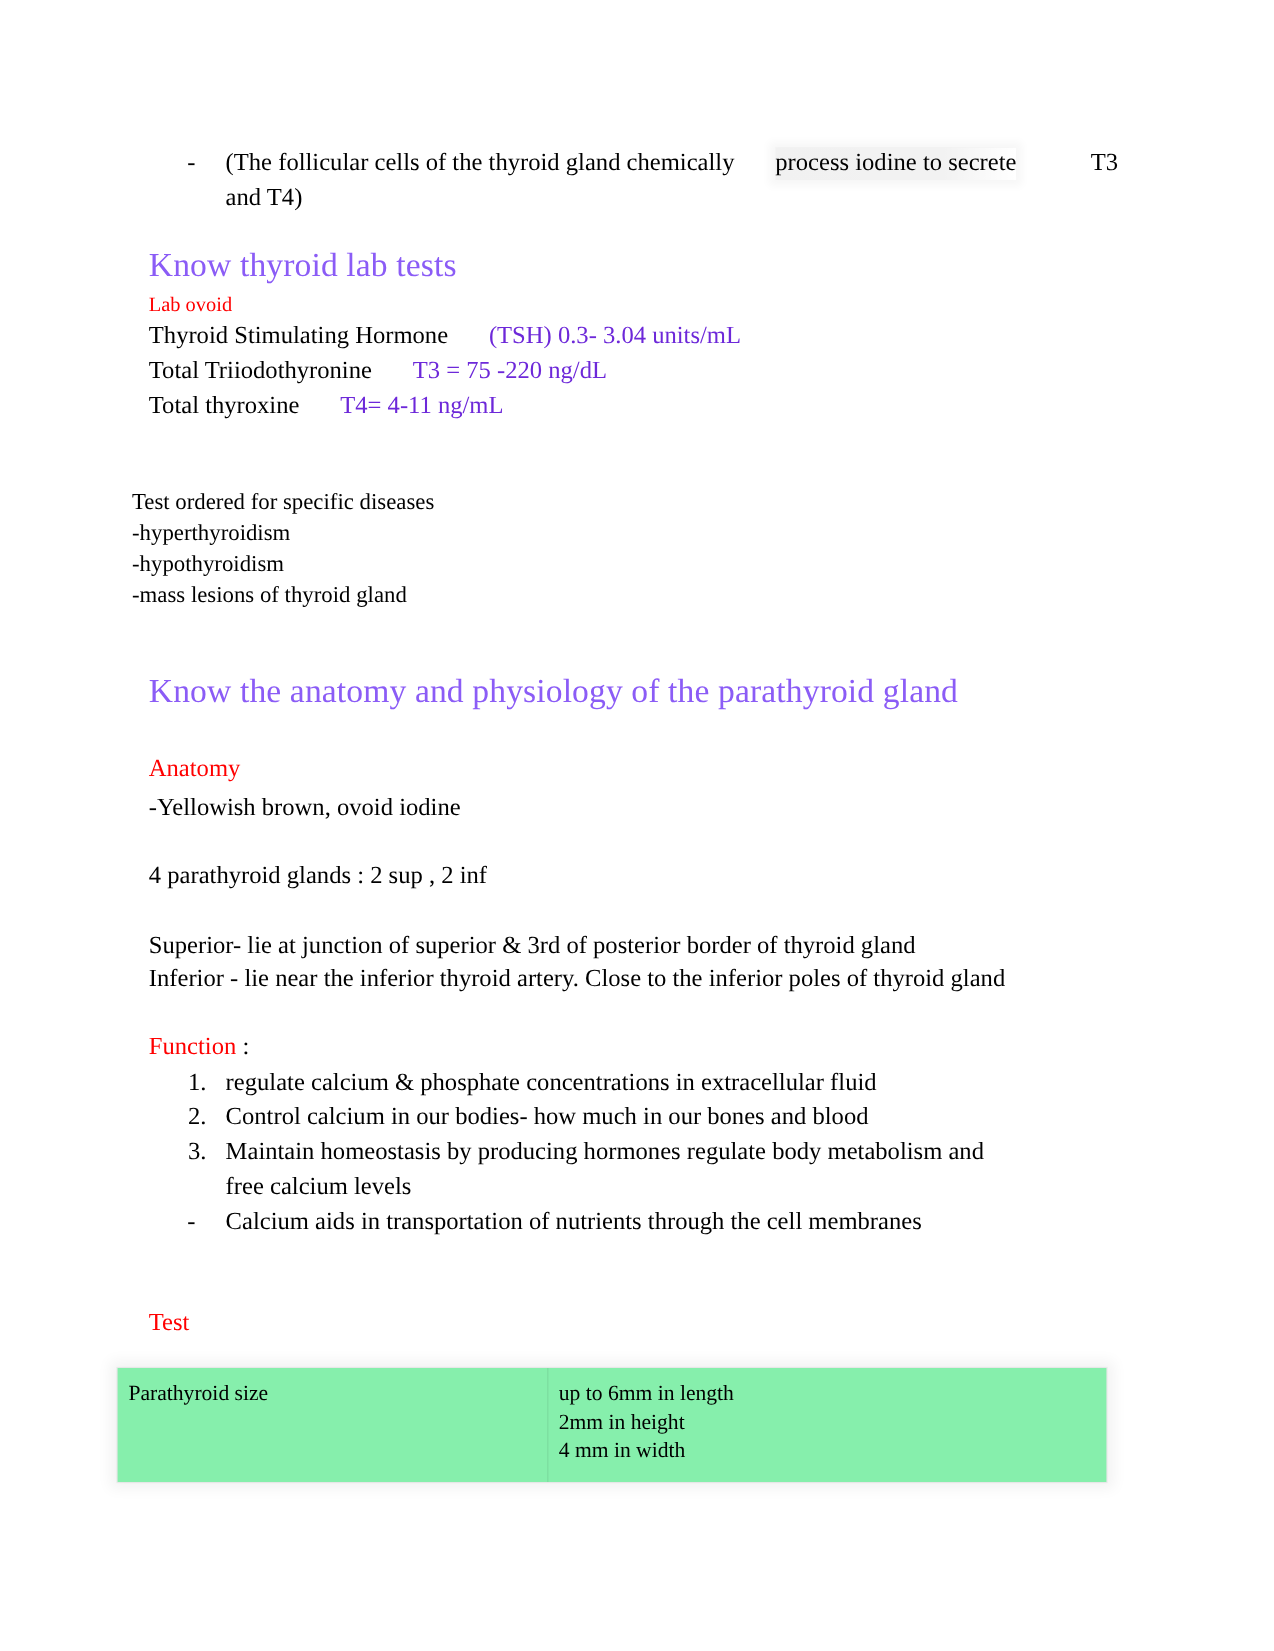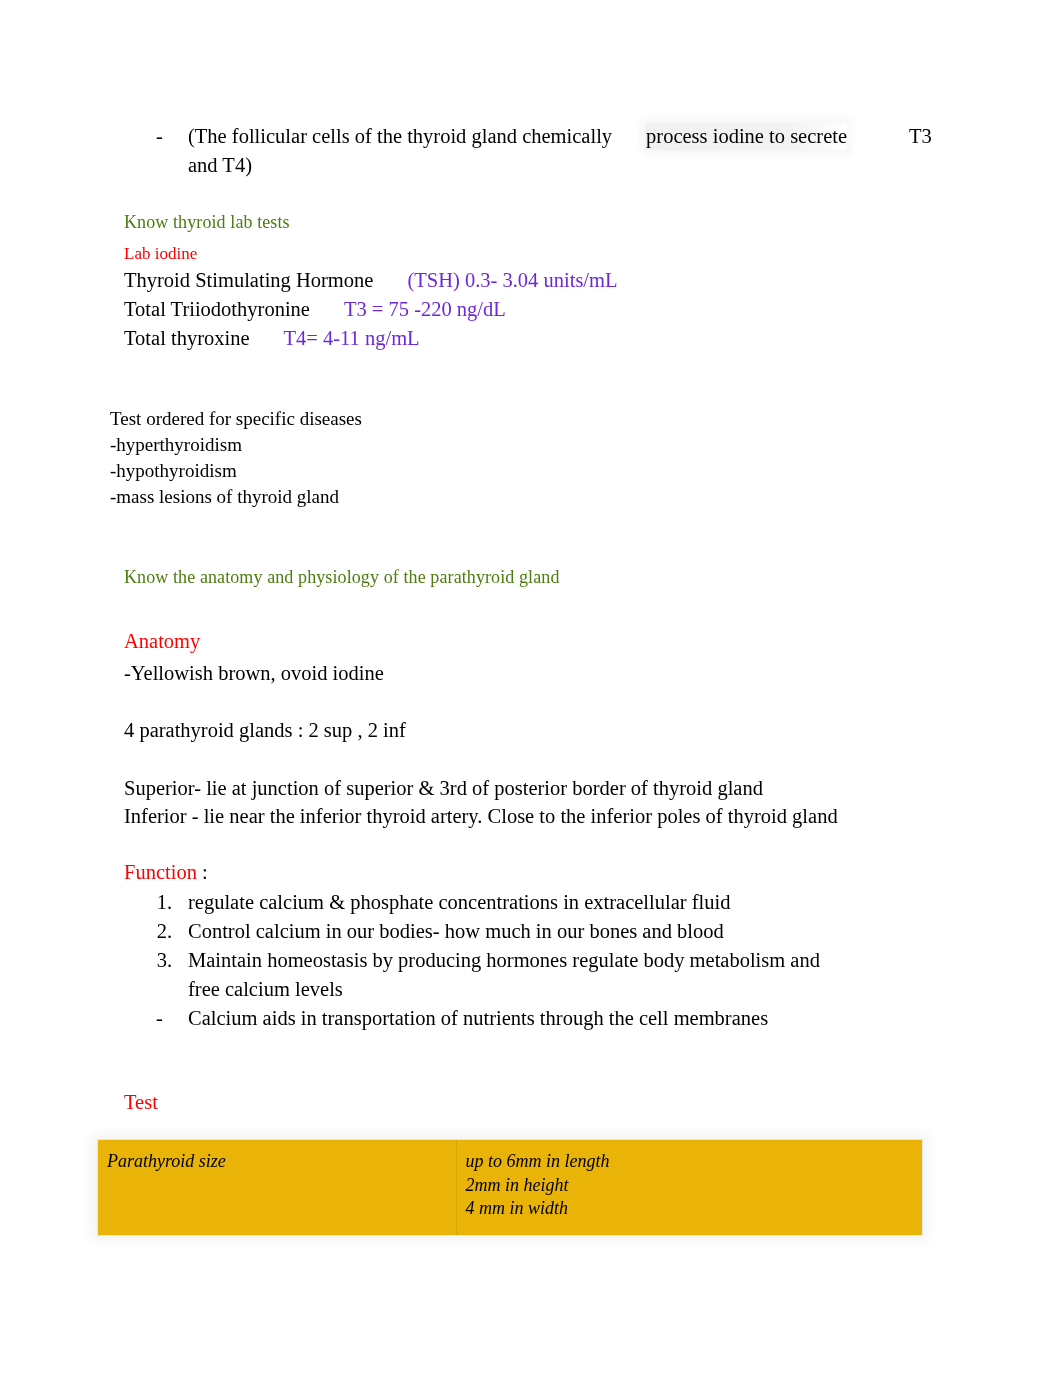--- a/index.html
+++ b/index.html
@@ -51,22 +51,22 @@
         rgba(0,0,0,0.0) 100%);
     padding: 2px 0 3px 0;
     box-shadow: 0 0 7px 5px rgba(0,0,0,0.035);
   }
   .gap-sm { display: inline-block; width: 34px; }
   .gap-md { display: inline-block; width: 62px; }
 
   
   .heading {
     position: absolute;
-    color: #4d7c0f;
-    font-size: 18px;
+    color: #8b5cf6;
+    font-size: 28px;
     line-height: 30px;
     font-weight: normal;
     letter-spacing: 0.1px;
     white-space: nowrap;
   }
   #heading-thyroid-labs { left: 124px; top: 207px; }
   #heading-parathyroid  { left: 124px; top: 562px; }
 
   
   .red-label {
@@ -145,25 +145,24 @@
     width: 16px;
   }
 
   
   #size-table {
     position: absolute;
     left: 98px;
     top: 1140px;
     width: 824px;
     border-collapse: collapse;
-    background: #eab308;
+    background: #86efac;
     box-shadow:
        0 0 0 1px rgba(0,0,0,0.055),
        0 0 11px 6px rgba(0,0,0,0.05);
-    font-style: italic;
   }
   #size-table td {
     vertical-align: top;
     padding: 10px 0 14px 9px;
     font-size: 18px;
     line-height: 23.5px;
     color: #000000;
     border: none;
   }
   #size-table td.cell-left  { width: 356px; border-right: 1px solid rgba(0,0,0,0.08); }
@@ -179,21 +178,21 @@
     <div class="dash-row">
       <span class="marker">-</span><span>(The follicular cells of the thyroid gland chemically</span><span class="gap-sm"></span><span class="shaded">process iodine to secrete</span><span class="gap-md"></span><span>T3</span>
     </div>
     <div class="dash-row">
       <span>and T4)</span>
     </div>
   </div>
 
   <div class="heading" id="heading-thyroid-labs">Know thyroid lab tests</div>
 
-  <div class="red-label" id="label-lab-tests">Lab iodine</div>
+  <div class="red-label" id="label-lab-tests">Lab ovoid</div>
 
   <div id="lab-tests-list">
     <div class="lab-line">
       <span>Thyroid Stimulating Hormone</span><span class="gap-sm"></span><span class="red-inline">(TSH) 0.3- 3.04 units/mL</span>
     </div>
     <div class="lab-line">
       <span>Total Triiodothyronine</span><span class="gap-sm"></span><span class="red-inline">T3 = 75 -220 ng/dL</span>
     </div>
     <div class="lab-line">
       <span>Total thyroxine</span><span class="gap-sm"></span><span class="red-inline">T4= 4-11 ng/mL</span>

